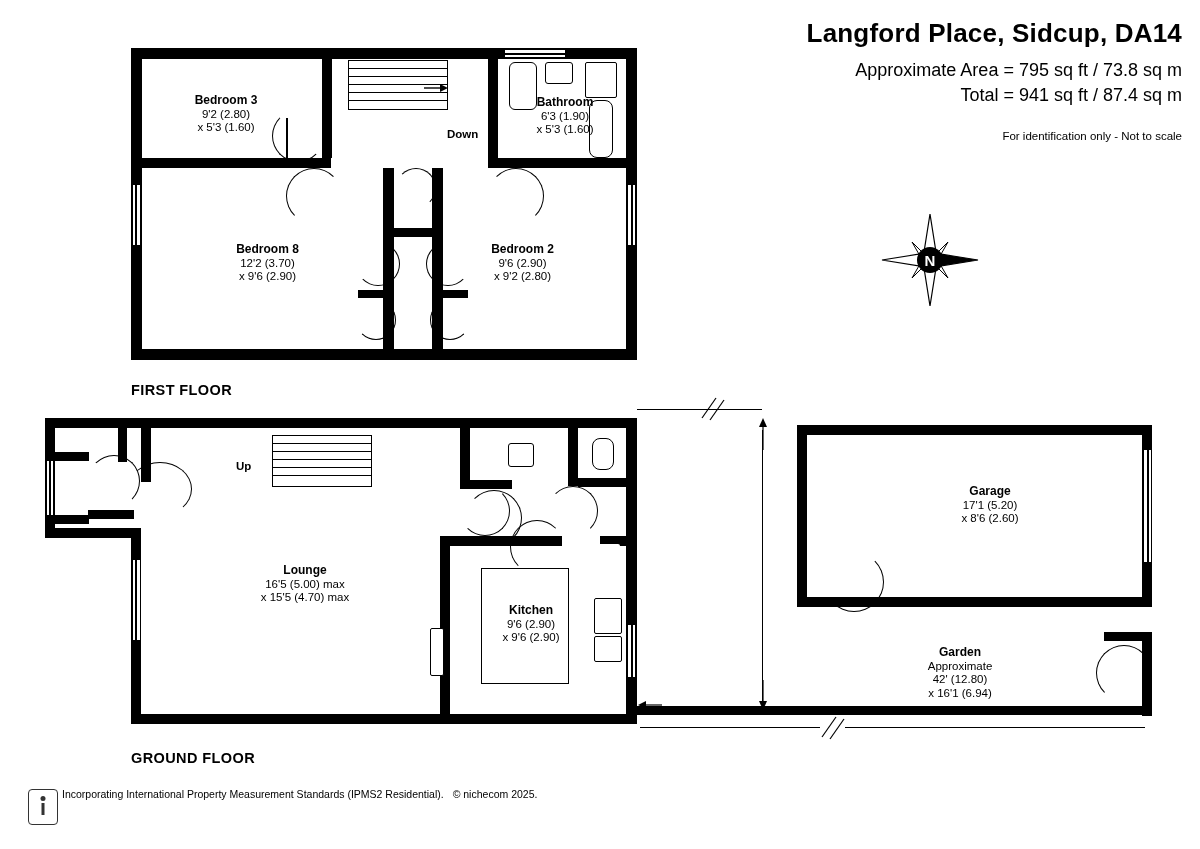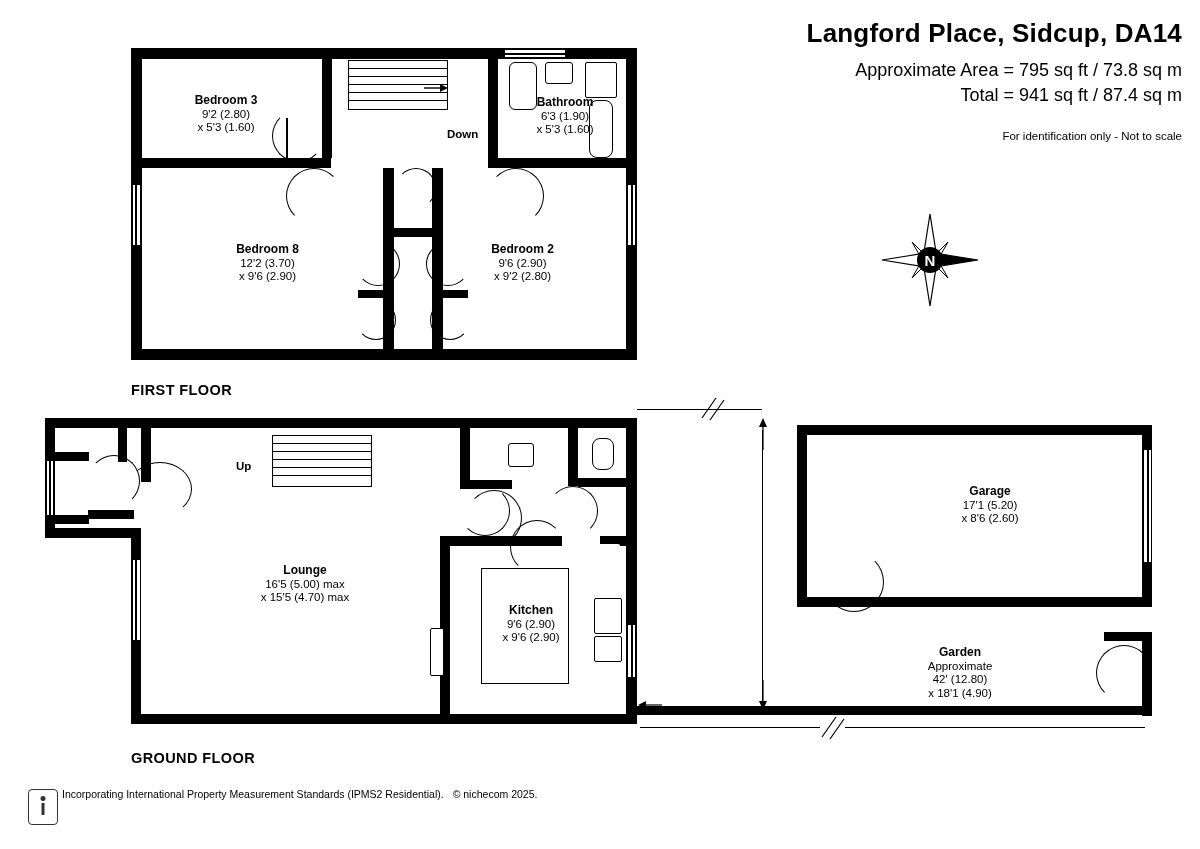--- a/index.html
+++ b/index.html
@@ -282,21 +282,21 @@
 
     <div class="room" style="left:925px;top:465px;width:130px;margin-top:20px;">
       <div class="nm">Garage</div>
       <div>17'1 (5.20)</div>
       <div>x 8'6 (2.60)</div>
     </div>
     <div class="room" style="left:865px;top:646px;width:190px;">
       <div class="nm">Garden</div>
       <div>Approximate</div>
       <div>42' (12.80)</div>
-      <div>x 18'1 (4.90)</div>
+      <div>x 16'1 (6.94)</div>
     </div>
 
     <div class="dim-line" style="left:637px;top:409px;width:125px;"></div>
     <svg style="position:absolute;left:700px;top:396px;" width="26" height="26">
       <line x1="2" y1="22" x2="16" y2="2" stroke="#000" stroke-width="1.2"></line>
       <line x1="10" y1="24" x2="24" y2="4" stroke="#000" stroke-width="1.2"></line>
     </svg>
     <svg style="position:absolute;left:757px;top:418px;" width="12" height="32">
       <line x1="6" y1="32" x2="6" y2="4" stroke="#000" stroke-width="1.2"></line>
       <polygon points="6,0 2,9 10,9" fill="#000"></polygon>

